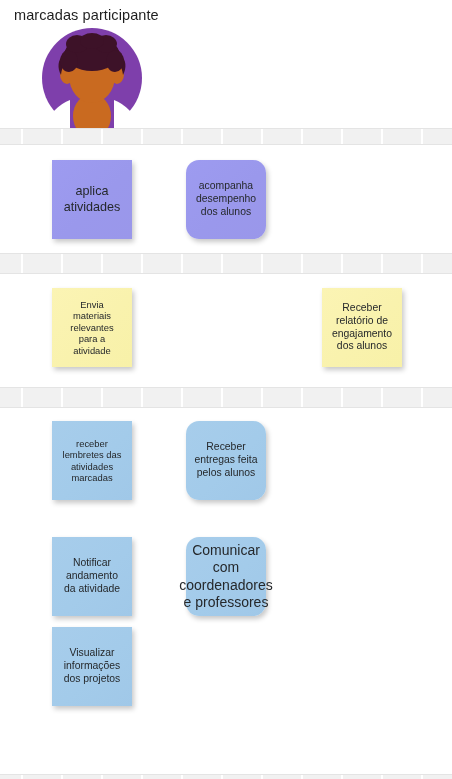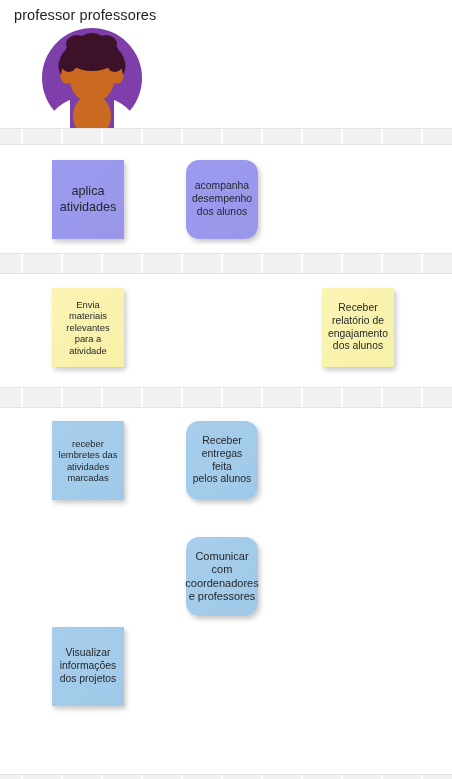--- a/index.html
+++ b/index.html
@@ -73,21 +73,21 @@
   }
   #row-lavender   { top: 160px; height: 80px; }
   #row-yellow     { top: 288px; height: 80px; }
   #row-blue-1     { top: 421px; height: 80px; }
   #row-blue-2     { top: 537px; height: 80px; }
   #row-blue-3     { top: 627px; height: 80px; }
 
   .note {
     position: absolute;
     top: 0;
-    width: 72px;
+    width: 80px;
     height: 79px;
     display: flex;
     align-items: center;
     justify-content: center;
     text-align: center;
     padding: 20px 5px;
     line-height: 1.22;
     color: #25282b;
     box-shadow: 2px 3px 5px rgba(0,0,0,0.22);
   }
@@ -103,28 +103,28 @@
     align-items: center;
   }
   .note.blue {
     background: linear-gradient(135deg, #a7cdeb 0%, #a3cbea 55%, #a0c8e8 100%);
   }
 
   .note-text { display: block; }
   .note-text.sz-lg  { font-size: 12.6px; }
   .note-text.sz-md  { font-size: 10.4px; }
   .note-text.sz-sm  { font-size: 9.4px; }
-  .note-text.sz-xs  { font-size: 11px; }
+  .note-text.sz-xs  { font-size: 14px; }
 </style>
 </head>
 <body>
 
 <div id="persona-header">
 
-  <div id="persona-title">professor professores</div>
+  <div id="persona-title">marcadas participante</div>
 
   <div id="persona-avatar">
     <svg width="112" height="100" viewBox="0 0 112 100" xmlns="http://www.w3.org/2000/svg">
 
       <circle cx="56" cy="50" r="50" fill="#7e3fab"></circle>
 
       <path d="M20 100 Q26 76 40 70 L72 70 Q86 76 92 100 Z" fill="#7e3fab"></path>
       <path d="M6 100 Q18 78 34 72 L34 100 Z" fill="#ffffff"></path>
       <path d="M106 100 Q94 78 78 72 L78 100 Z" fill="#ffffff"></path>
 
@@ -231,20 +231,23 @@
 <div class="note-row" id="row-blue-1">
   <div class="note blue col-1">
     <span class="note-text sz-sm">receber<br>lembretes das<br>atividades<br>marcadas</span>
   </div>
   <div class="note blue col-2">
     <span class="note-text sz-md">Receber<br>entregas feita<br>pelos alunos</span>
   </div>
 </div>
 
 <div class="note-row" id="row-blue-2">
+  <div class="note blue col-1">
+    <span class="note-text sz-md">Notificar<br>andamento<br>da atividade</span>
+  </div>
   <div class="note blue col-2">
     <span class="note-text sz-xs">Comunicar com<br>coordenadores<br>e professores</span>
   </div>
 </div>
 
 <div class="note-row" id="row-blue-3">
   <div class="note blue col-1">
     <span class="note-text sz-md">Visualizar<br>informações<br>dos projetos</span>
   </div>
 </div>

